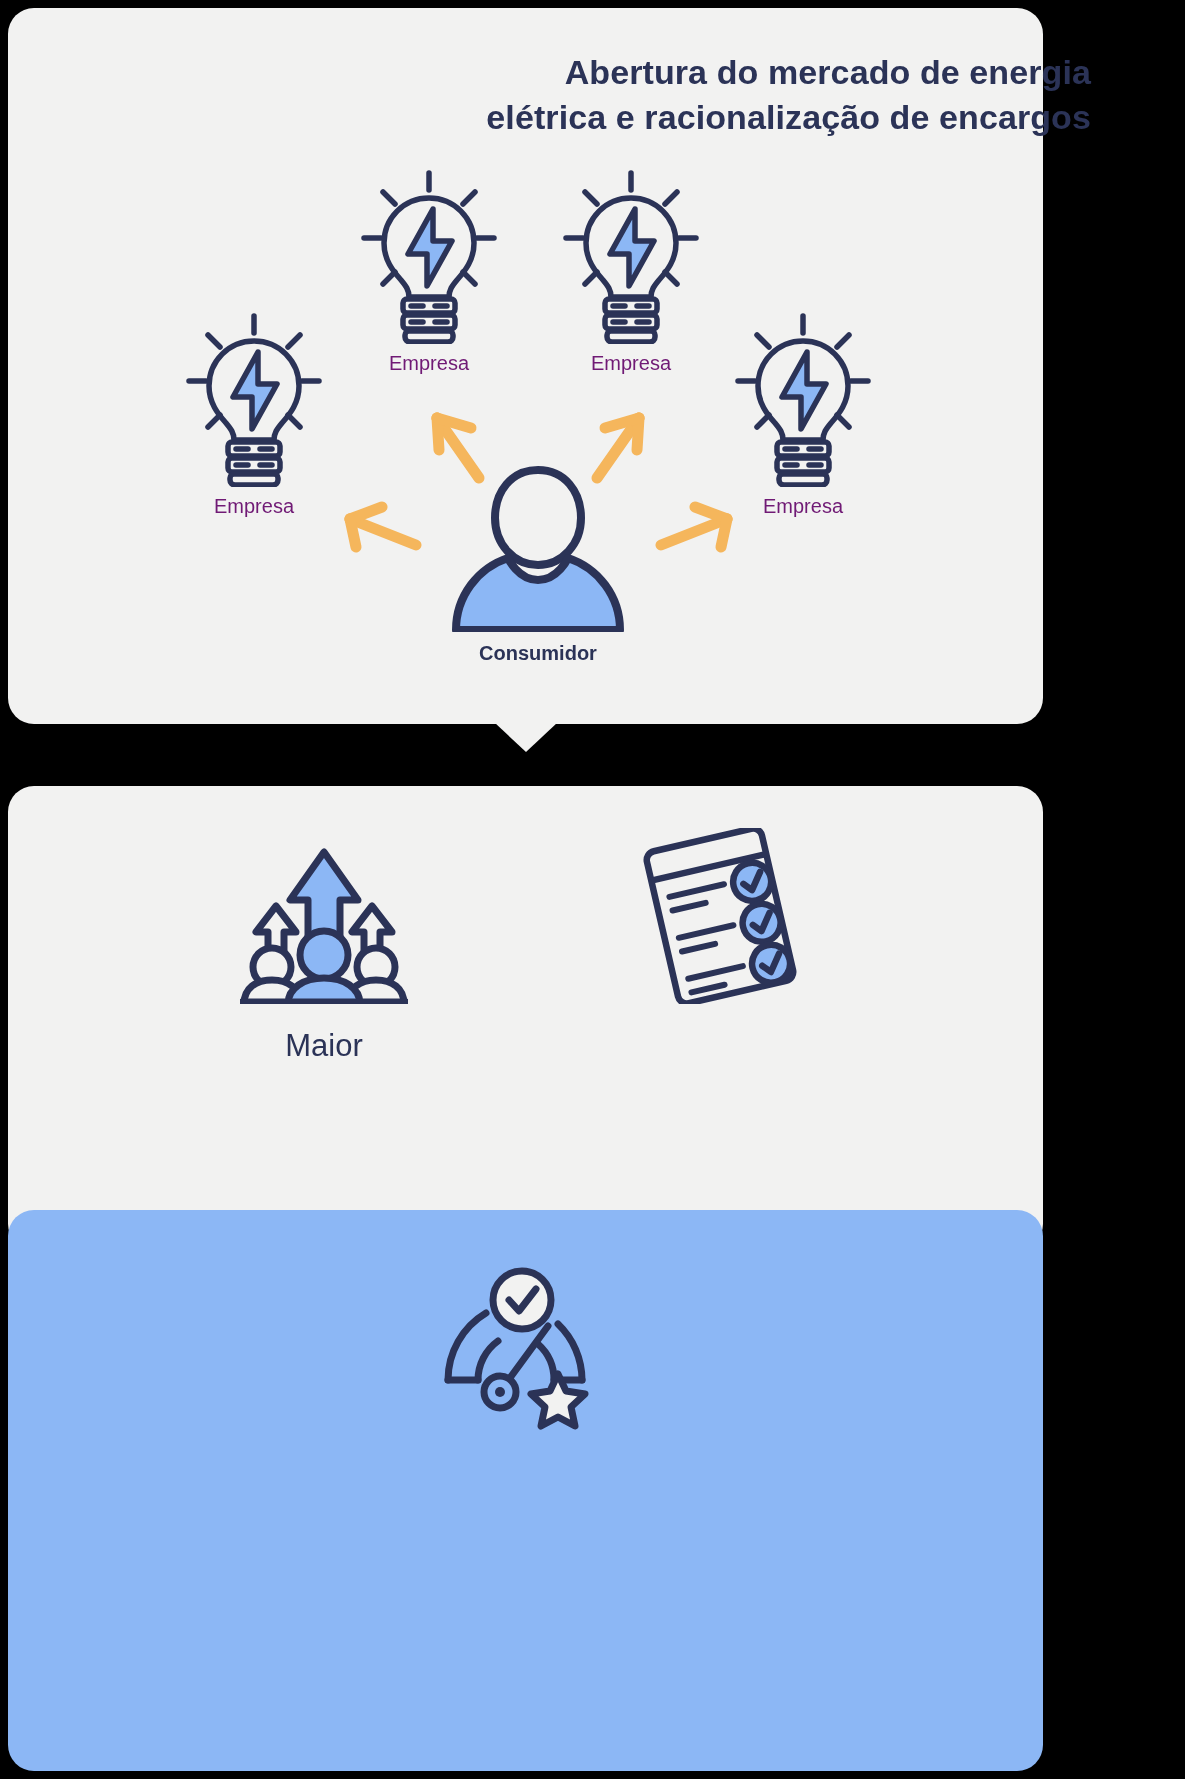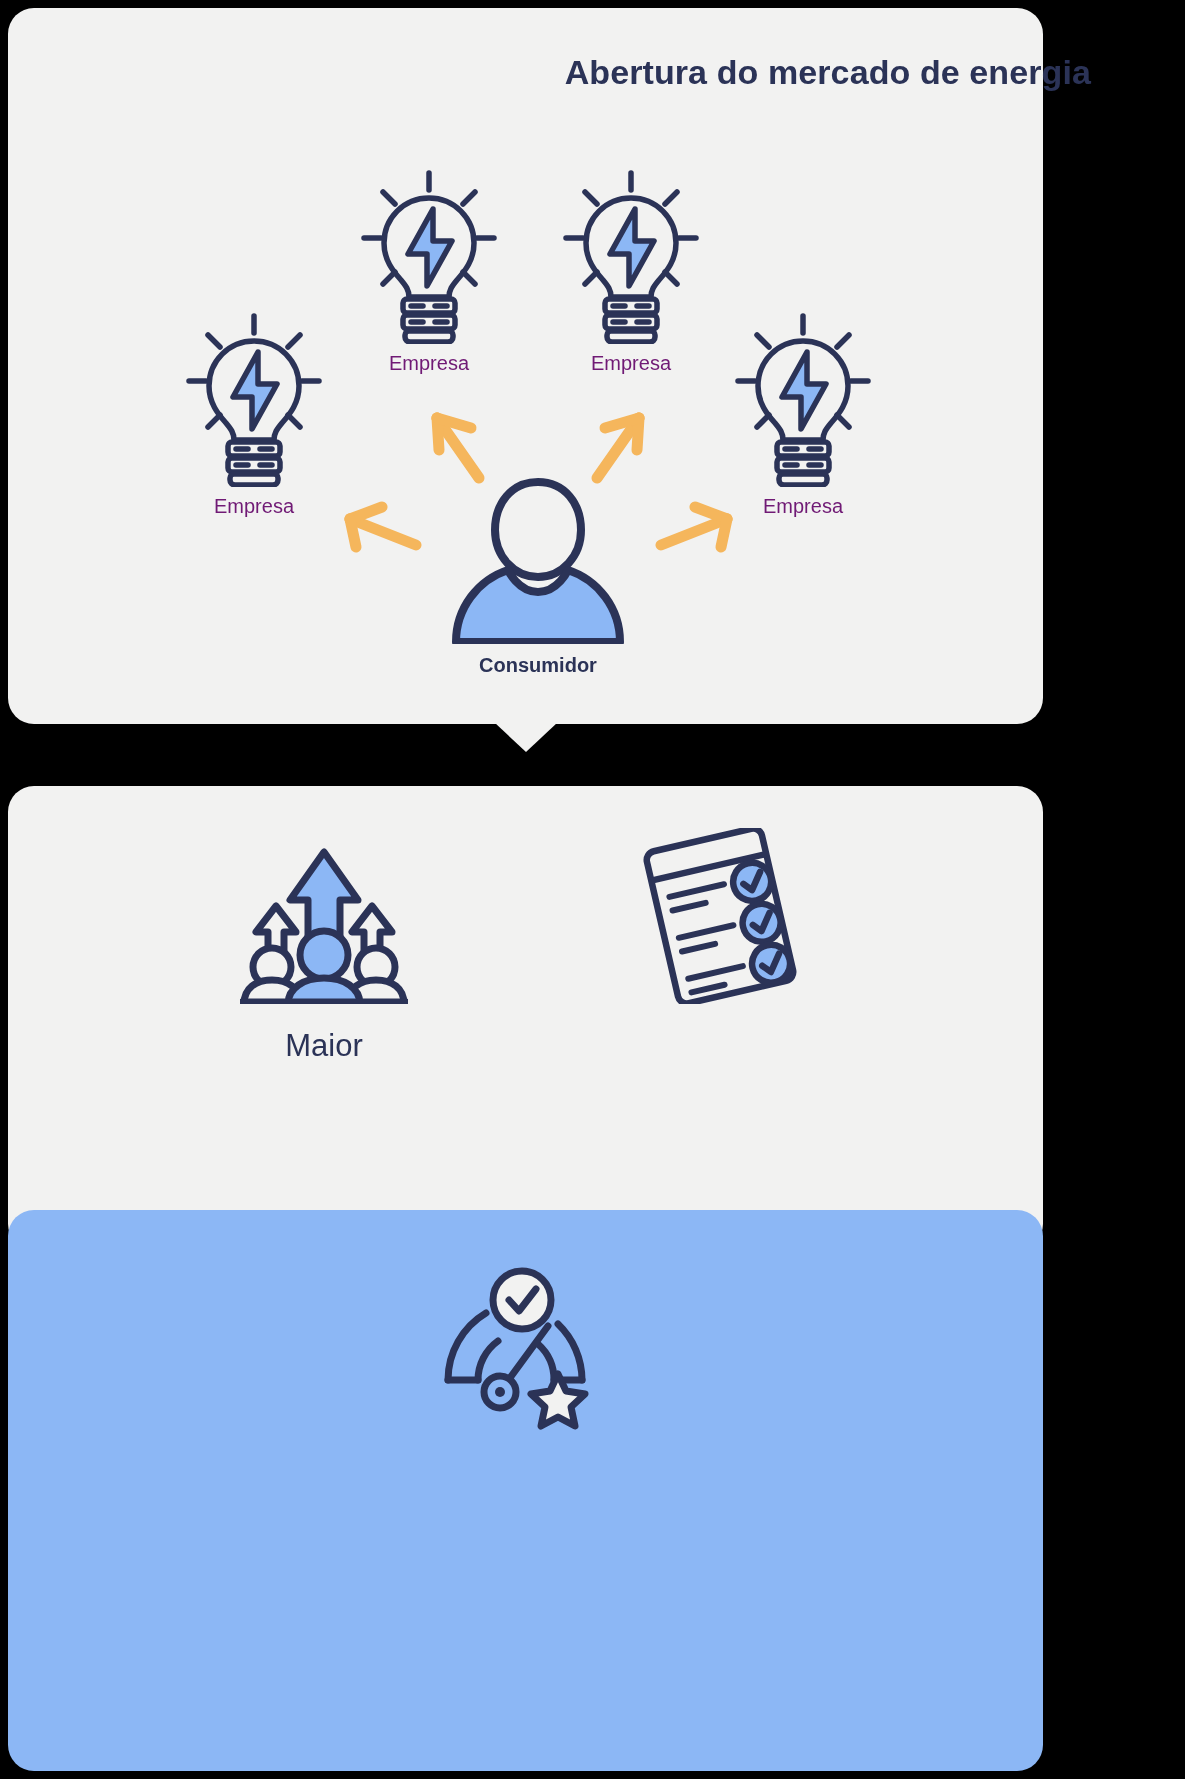--- a/index.html
+++ b/index.html
@@ -69,21 +69,21 @@
 
   #bulb-a { left: 347px; top: 160px; }
   #bulb-a .node-label { top: 184px; }
   #bulb-b { left: 549px; top: 160px; }
   #bulb-b .node-label { top: 184px; }
   #bulb-c { left: 172px; top: 303px; }
   #bulb-c .node-label { top: 184px; }
   #bulb-d { left: 721px; top: 303px; }
   #bulb-d .node-label { top: 184px; }
 
-  #consumer-node { position: absolute; left: 440px; top: 464px; font-weight: bold; }
+  #consumer-node { position: absolute; left: 440px; top: 452px; font-weight: bold; }
   #consumer-node .node-label {
     position: absolute; left: 50%; top: 182px;
     transform: translateX(-50%);
     white-space: nowrap;
     color: #2b3357; font-size: 20px;
   }
 
   .arrow-svg { position: absolute; }
   #arrow-up-left  { left: 415px; top: 398px; }
   #arrow-up-right { left: 575px; top: 398px; }
@@ -127,20 +127,21 @@
 </style>
 </head>
 <body>
 
 <div class="infographic">
 
   <div class="panel" id="panel-market">
 
     <div class="title">
       <div>Abertura do mercado de energia</div>
+      <div>elétrica e racionalização de encargos</div>
     </div>
 
     <div class="bulb-node" id="bulb-a">
       <svg width="148" height="176" viewBox="0 0 148 176">
         <g fill="none" stroke="#2b3357" stroke-width="5.5" stroke-linecap="round" stroke-linejoin="round">
           <line x1="74" y1="5" x2="74" y2="22"></line>
           <line x1="28" y1="24" x2="40" y2="36"></line>
           <line x1="120" y1="24" x2="108" y2="36"></line>
           <line x1="9" y1="70" x2="26" y2="70"></line>
           <line x1="139" y1="70" x2="122" y2="70"></line>

